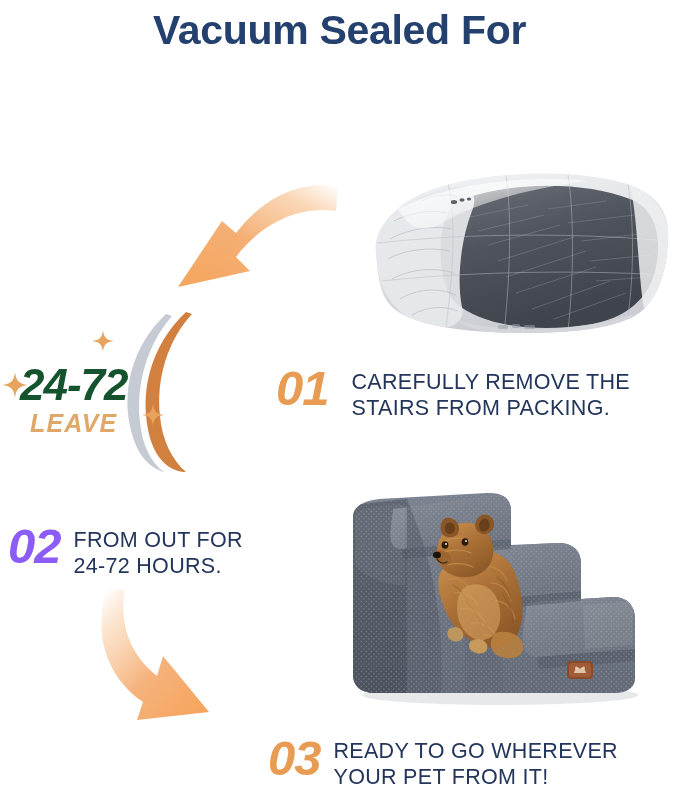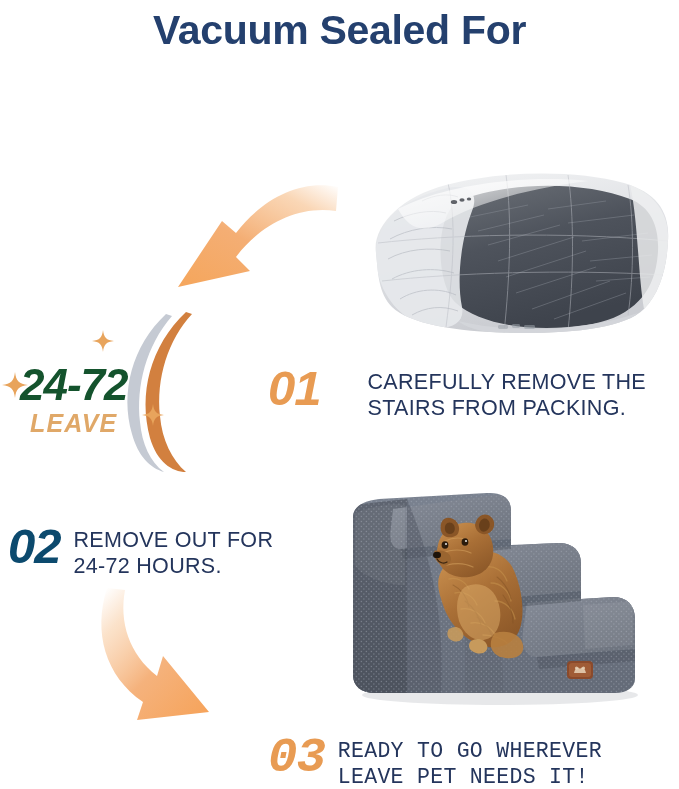--- a/index.html
+++ b/index.html
@@ -122,29 +122,29 @@
   }
   .step-text {
     color: #24355C;
     font-size: 21.5px;
     line-height: 26px;
     letter-spacing: 0.3px;
     padding-top: 6px;
   }
   .step-text .l { display: block; white-space: nowrap; }
 
-  .step-01 { left: 268px; top: 363px; gap: 24px; }
+  .step-01 { left: 276px; top: 363px; }
   .step-01 .step-num { color: #E89B53; }
   .step-01 .step-text { margin-left: 23px; }
 
   .step-02 { left: 8px; top: 521px; }
-  .step-02 .step-num { color: #0c4a6e; }
+  .step-02 .step-num { color: #8b5cf6; }
   .step-02 .step-text { margin-left: 13px; }
 
-  .step-03 { left: 268px; top: 733px; font-family: Liberation Mono, monospace; }
+  .step-03 { left: 268px; top: 733px; }
   .step-03 .step-num { color: #E89B53; }
   .step-03 .step-text { margin-left: 13px; padding-top: 5px; }
 </style>
 </head>
 <body>
 
 <div id="page">
 
   <div class="title">
     <span class="tline">Vacuum Sealed For</span>
@@ -278,21 +278,21 @@
     <span class="step-num">01</span>
     <span class="step-text">
       <span class="l">CAREFULLY REMOVE THE</span>
       <span class="l">STAIRS FROM PACKING.</span>
     </span>
   </div>
 
   <div class="step step-02">
     <span class="step-num">02</span>
     <span class="step-text">
-      <span class="l">REMOVE OUT FOR</span>
+      <span class="l">FROM OUT FOR</span>
       <span class="l">24-72 HOURS.</span>
     </span>
   </div>
 
   <div class="photo-stairs">
     <svg width="320" height="245" viewBox="0 0 320 245">
       <defs>
         <linearGradient id="stairTop" x1="0" y1="0" x2="0.6" y2="1">
           <stop offset="0%" stop-color="#868C98"></stop>
           <stop offset="100%" stop-color="#6E747F"></stop>
@@ -422,17 +422,17 @@
         </linearGradient>
       </defs>
       <path d="M22 8 C8 52 20 96 58 122 L52 140 L124 132 L78 76 L72 96 C44 74 34 42 40 10 Z" fill="url(#arrGrad2)"></path>
     </svg>
   </div>
 
   <div class="step step-03">
     <span class="step-num">03</span>
     <span class="step-text">
       <span class="l">READY TO GO WHEREVER</span>
-      <span class="l">LEAVE PET NEEDS IT!</span>
+      <span class="l">YOUR PET FROM IT!</span>
     </span>
   </div>
 
 </div>
 
 </body></html>

